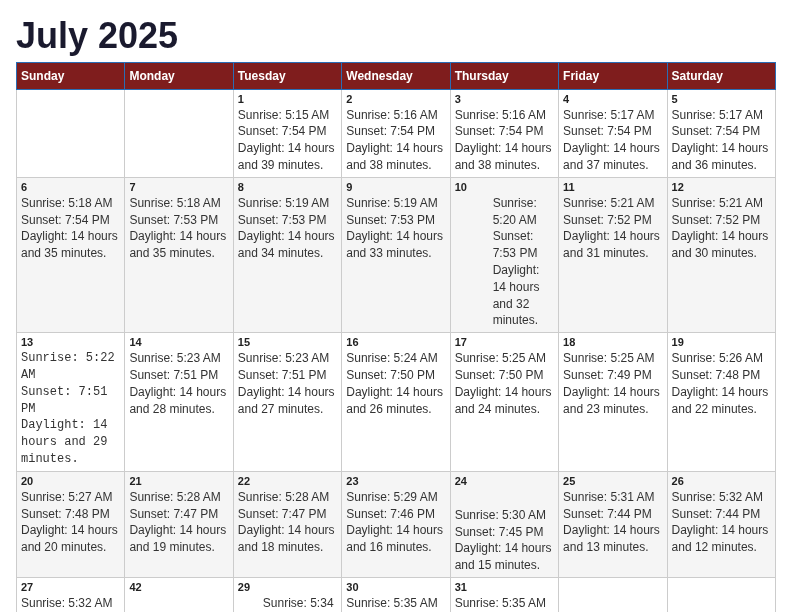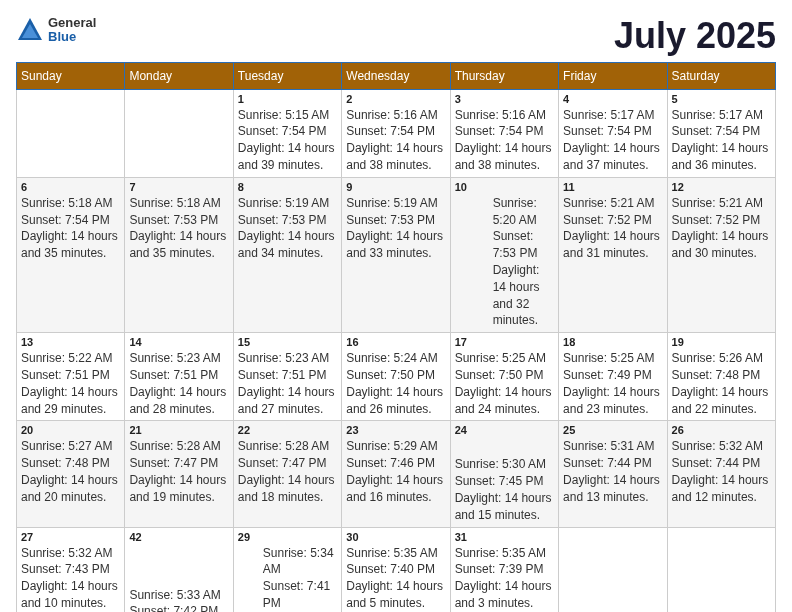--- a/index.html
+++ b/index.html
@@ -53,24 +53,24 @@
       font-size: 14px;
       color: #333;
       font-weight: bold;
     }
     .calendar {
       width: 100%;
       border-collapse: collapse;
       margin-top: 6px;
     }
     .calendar th {
-      background-color: #a16207;
+      background-color: #7f1d1d;
       color: #fff;
       font-size: 12px;
-      font-weight: normal;
+      font-weight: bold;
       padding: 6px 4px;
       text-align: left;
       border: 1px solid #2a6db5;
     }
     .calendar td {
       border: 1px solid #ccc;
       vertical-align: top;
       padding: 3px 4px;
       font-size: 9.5px;
       color: #333;
@@ -94,30 +94,20 @@
       color: #333;
     }
     .empty-cell {
       background: #fff !important;
     }
   </style>
 </head>
 <body>
 
 <div class="header">
-  <div class="logo">
-    <svg class="logo-icon" viewBox="0 0 28 28" xmlns="http://www.w3.org/2000/svg">
-      <polygon points="14,2 26,24 2,24" fill="#1a5fa8"></polygon>
-      <polygon points="14,8 22,22 6,22" fill="#4a90d9"></polygon>
-    </svg>
-    <div class="logo-text">
-      <span class="logo-general">General</span>
-      <span class="logo-blue">Blue</span>
-    </div>
-  </div>
   <div class="title-section">
     <div class="month-title">July 2025</div>
   </div>
 </div>
 
 <table class="calendar">
   <thead>
     <tr>
     <th>Sunday</th>
         <th>Monday</th>
@@ -203,21 +193,21 @@
         <td>
           <span class="day-number">12</span>
           <div class="day-info" style="white-space: pre-line;">Sunrise: 5:21 AM
 Sunset: 7:52 PM
 Daylight: 14 hours and 30 minutes.</div>
         </td>
       </tr>
       <tr>
         <td>
           <span class="day-number">13</span>
-          <div class="day-info" style="white-space: pre-line;">Sunrise: 5:22 AM
+          <div class="day-info" style="white-space: pre-line; font-family: Liberation Mono, monospace;">Sunrise: 5:22 AM
 Sunset: 7:51 PM
 Daylight: 14 hours and 29 minutes.</div>
         </td>
         <td>
           <span class="day-number">14</span>
           <div class="day-info" style="white-space: pre-line;">Sunrise: 5:23 AM
 Sunset: 7:51 PM
 Daylight: 14 hours and 28 minutes.</div>
         </td>
         <td>

